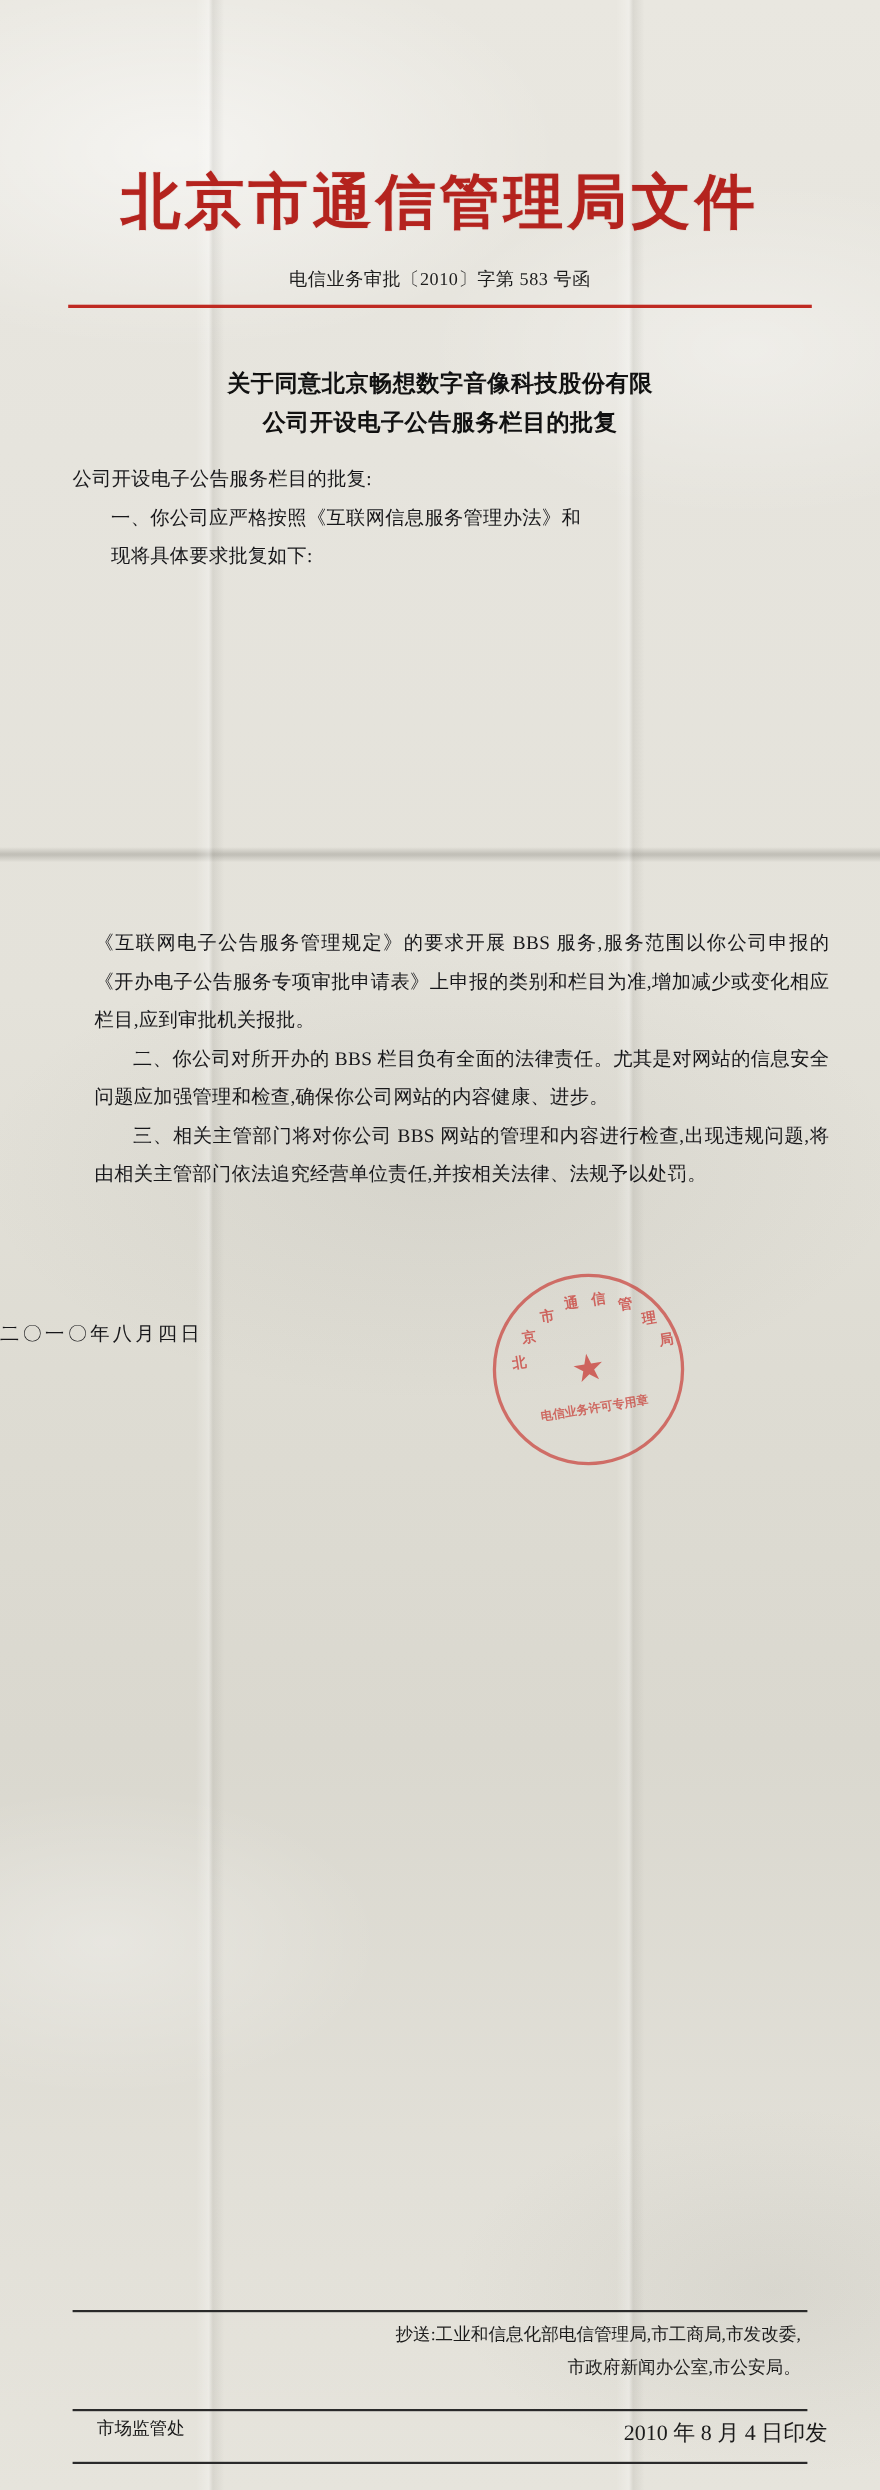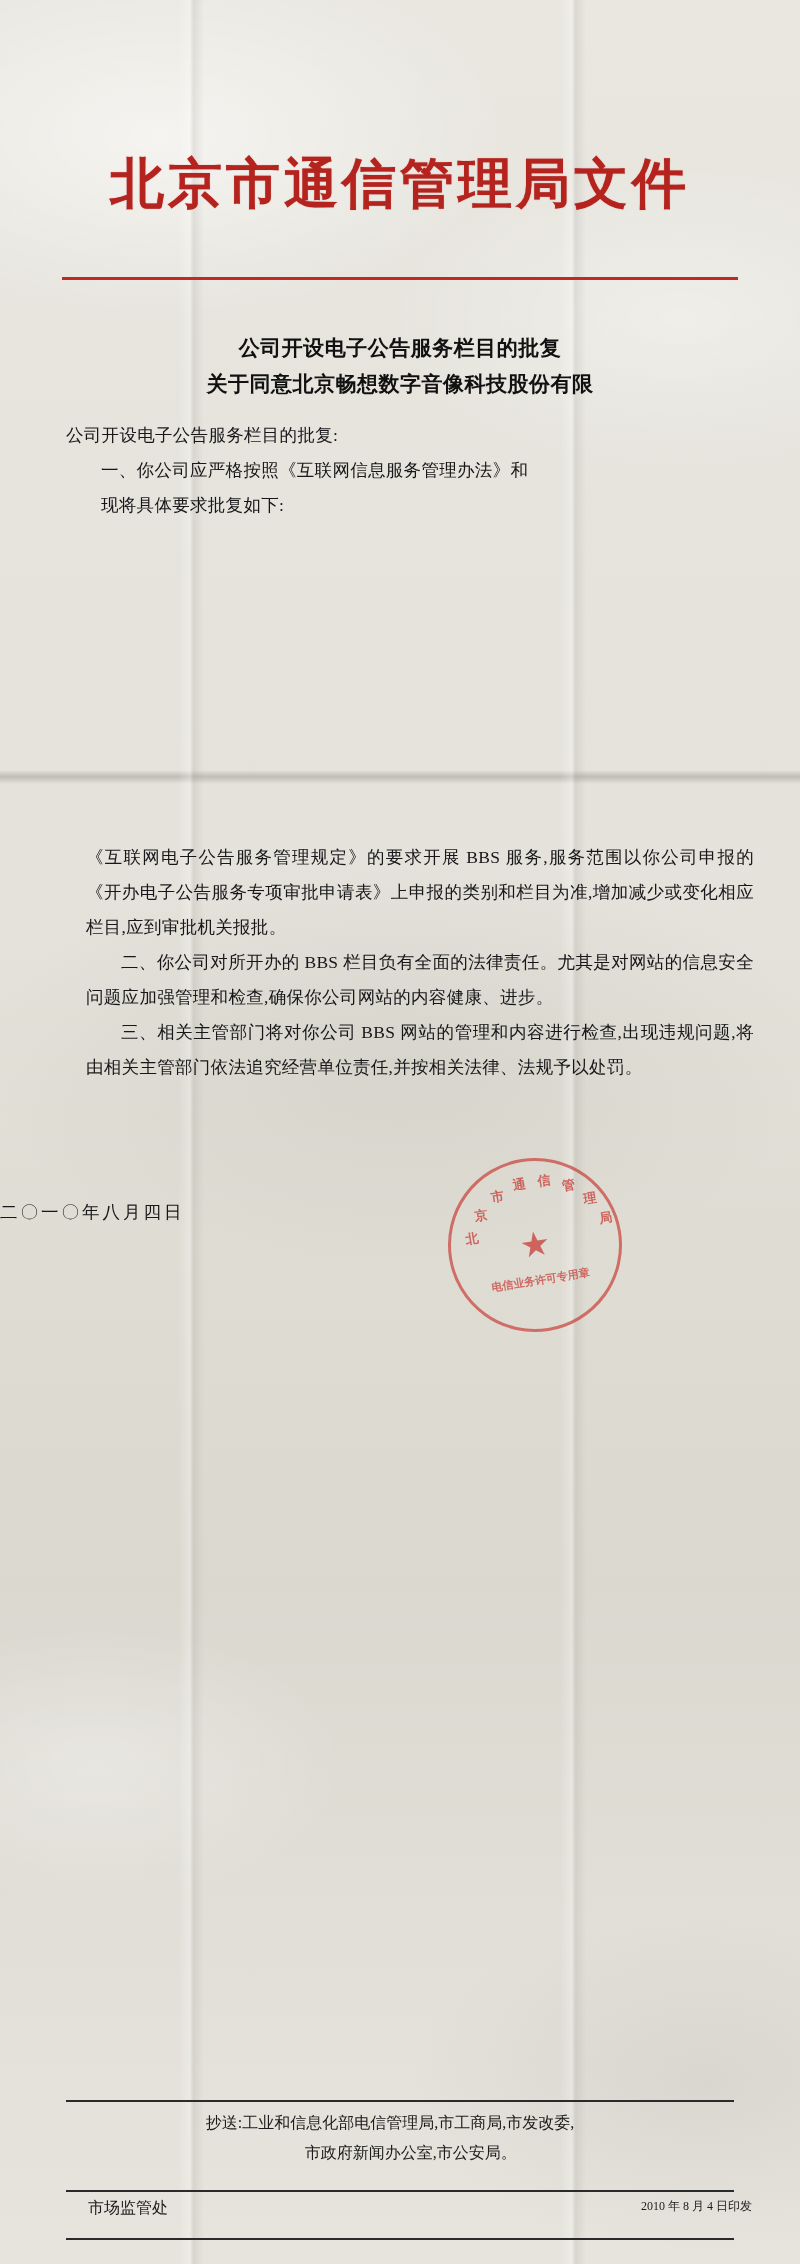--- a/index.html
+++ b/index.html
@@ -191,64 +191,65 @@
     height: 1.6px;
     background: #2a2a2a;
   }
   #rule-a { top: 2100px; }
   #rule-b { top: 2190px; }
   #rule-c { top: 2238px; }
 
   .footer-cc {
     position: absolute;
     top: 2108px;
-    left: 70px;
+    left: 88px;
     width: 640px;
     font-size: 16px;
     line-height: 30px;
     color: #1b1b1b;
-    text-align: center;
+    text-align: right;
     font-family: Liberation Serif, serif;
   }
   .footer-cc .ind { padding-left: 2.6em; display: block; }
 
   .footer-left {
     position: absolute;
     top: 2198px;
     left: 88px;
     font-size: 16px;
     color: #1b1b1b;
   }
   .footer-right {
     position: absolute;
     top: 2198px;
     right: 88px;
-    font-size: 12px;
+    font-size: 20px;
     color: #1b1b1b;
   }
 </style>
 </head>
 <body>
 
 <div class="scan">
 
   <div class="seam" style="top:770px"></div>
   <div class="vfold" style="left:178px"></div>
   <div class="vfold" style="left:560px"></div>
 
   <div class="doc">
 
     <div class="masthead">北京市通信管理局文件</div>
 
+    <div class="docnum">电信业务审批〔2010〕字第 583 号函</div>
 
     <div class="redrule"></div>
 
     <div class="title">
+      <div>关于同意北京畅想数字音像科技股份有限</div>
       <div>公司开设电子公告服务栏目的批复</div>
-      <div>关于同意北京畅想数字音像科技股份有限</div>
     </div>
 
     <div class="body" id="body-top">
       <p>公司开设电子公告服务栏目的批复:</p>
       <p class="indent">一、你公司应严格按照《互联网信息服务管理办法》和</p>
       <p class="indent">现将具体要求批复如下:</p>
     </div>
 
     <div class="body" id="body-mid">
       <p>《互联网电子公告服务管理规定》的要求开展 BBS 服务,服务范围以你公司申报的《开办电子公告服务专项审批申请表》上申报的类别和栏目为准,增加减少或变化相应栏目,应到审批机关报批。</p>

